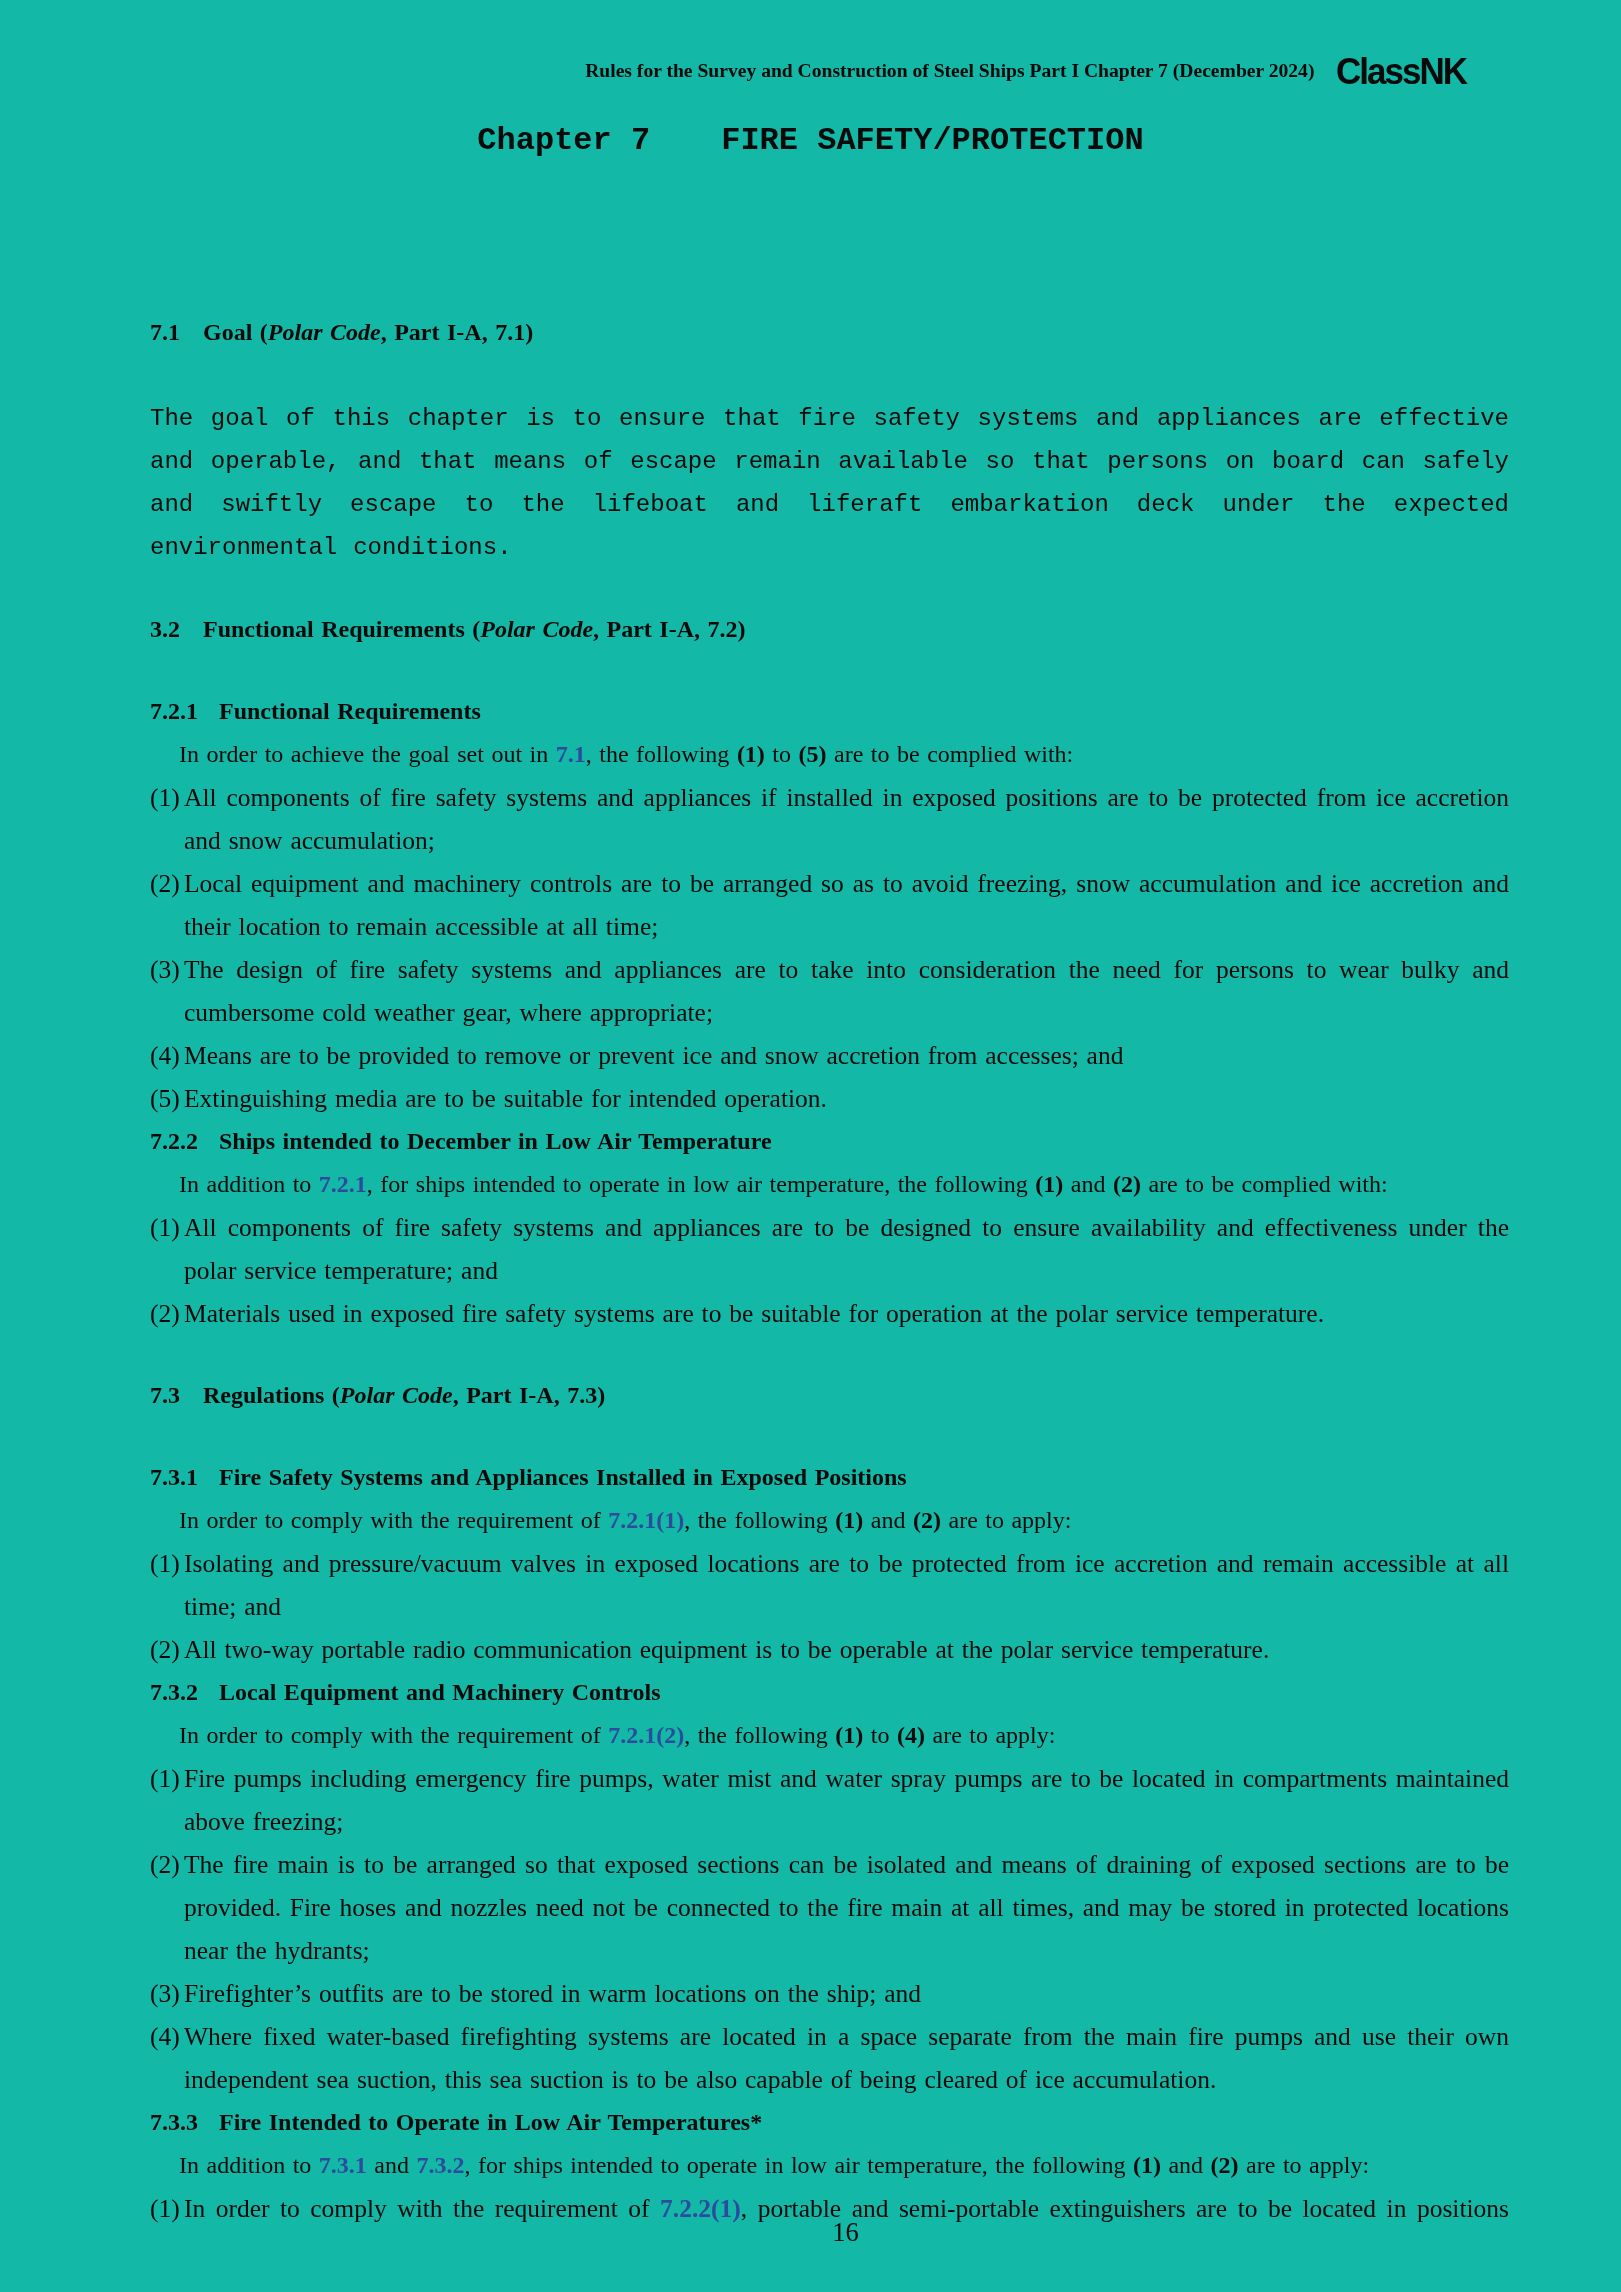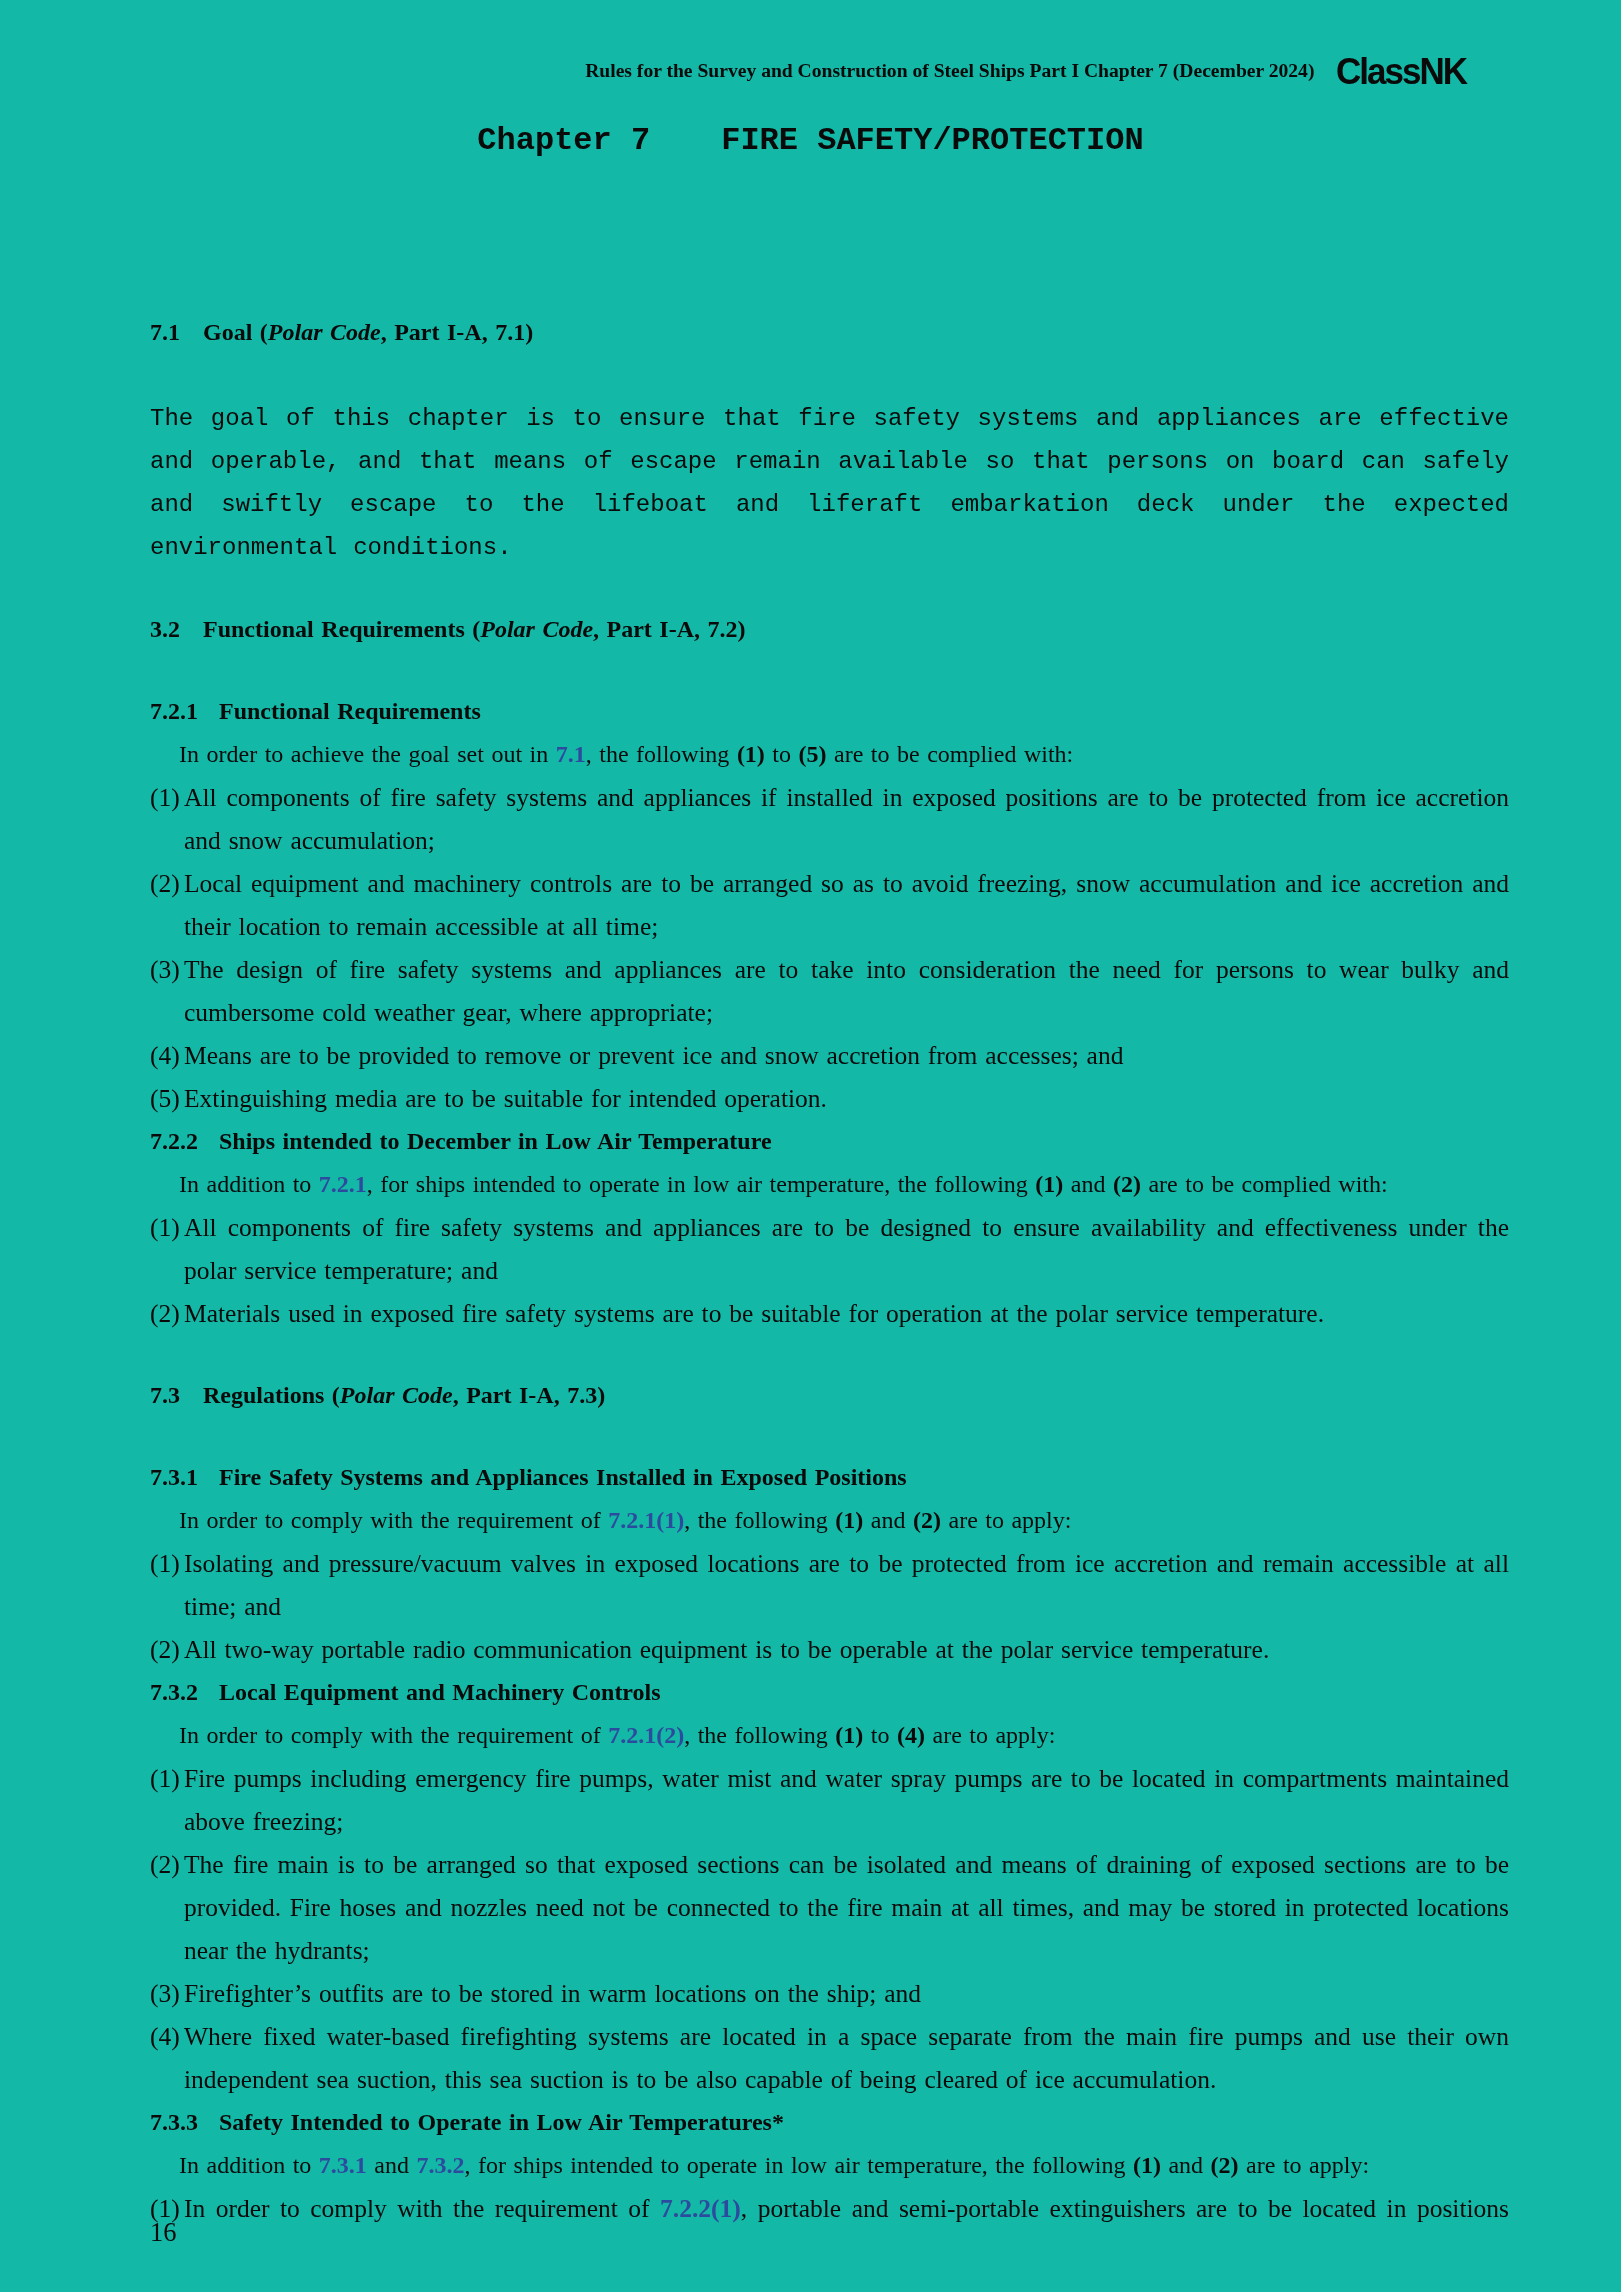--- a/index.html
+++ b/index.html
@@ -56,22 +56,22 @@
 
   .li { display: flex; }
   .li .marker { flex: 0 0 34px; }
   .li .li-text { flex: 1 1 auto; text-align: justify; }
   .justify-last { text-align-last: justify; }
 
   .ref { color: #2d4b9e; font-weight: bold; text-decoration: none; cursor: pointer; }
   b { font-weight: bold; }
 
   .footer {
-    position: absolute; top: 2217px; left: 150px; width: 1359px;
-    text-align: left; font-size: 26.5px;
+    position: absolute; top: 2217px; left: 166px; width: 1359px;
+    text-align: center; font-size: 26.5px;
   }
 </style>
 </head>
 <body>
 
 <div class="page">
 
   <div class="header">
     <span class="header-title">Rules for the Survey and Construction of Steel Ships Part I Chapter 7 (December 2024)</span>
     <span class="logo">ClassNK</span>
@@ -157,21 +157,21 @@
       </div>
     <div class="li">
         <span class="marker">(3)</span>
         <span class="li-text">Firefighter’s outfits are to be stored in warm locations on the ship; and</span>
       </div>
     <div class="li">
         <span class="marker">(4)</span>
         <span class="li-text">Where fixed water-based firefighting systems are located in a space separate from the main fire pumps and use their own independent sea suction, this sea suction is to be also capable of being cleared of ice accumulation.</span>
       </div>
 
-    <h3 class="sub-head"><span class="num">7.3.3</span><span>Safety Intended to Operate in Low Air Temperatures*</span></h3>
+    <h3 class="sub-head"><span class="num">7.3.3</span><span>Fire Intended to Operate in Low Air Temperatures*</span></h3>
 
     <p class="intro"><span>In addition to </span><a class="ref">7.3.1</a><span> and </span><a class="ref">7.3.2</a><span>, for ships intended to operate in low air temperature, the following </span><b>(1)</b><span> and </span><b>(2)</b><span> are to apply:</span></p>
 
     <div class="li">
         <span class="marker">(1)</span>
         <span class="li-text justify-last"><span>In order to comply with the requirement of </span><a class="ref">7.2.2(1)</a><span>, portable and semi-portable extinguishers are to be located in positions</span></span>
       </div>
 
   </div>
 

